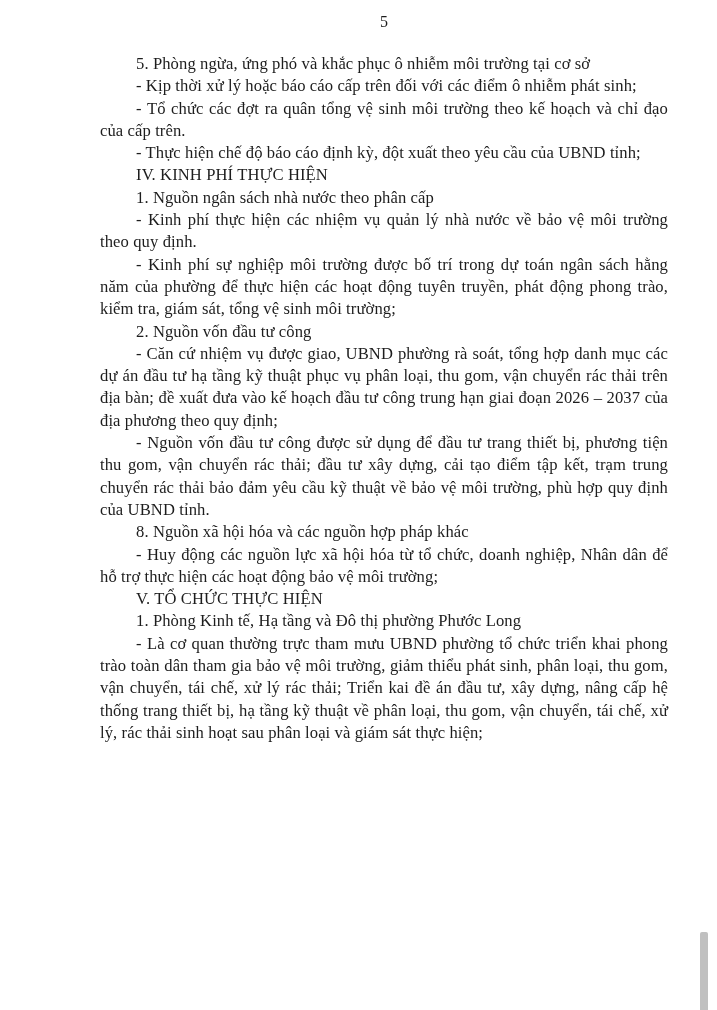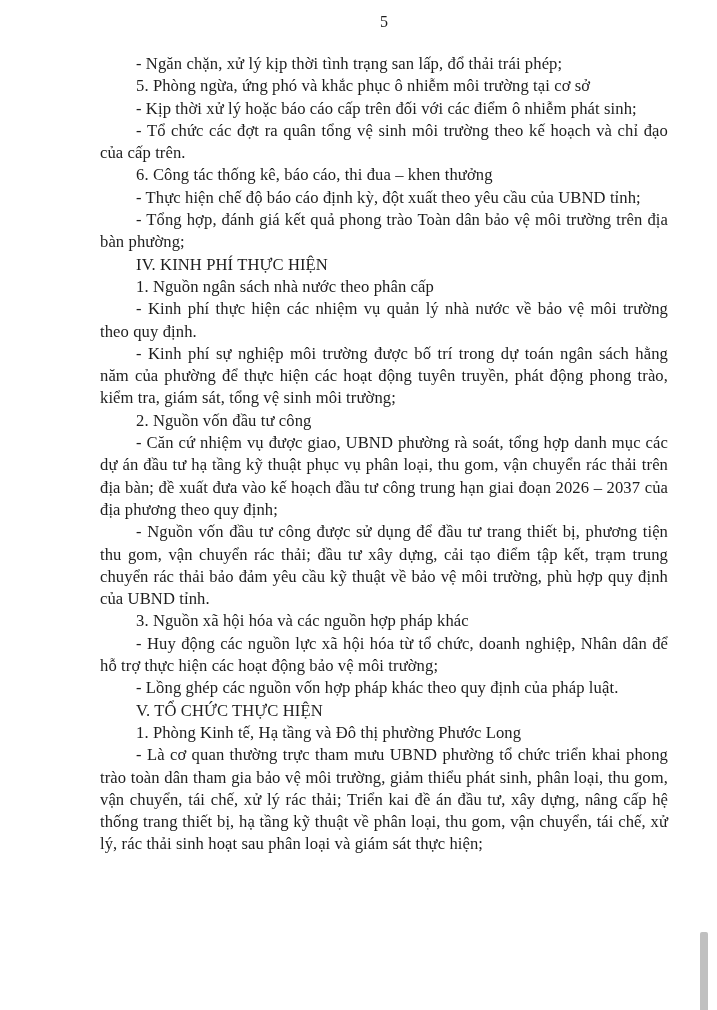--- a/index.html
+++ b/index.html
@@ -64,37 +64,33 @@
     border-radius: 2px 2px 0 0;
   }
 </style>
 </head>
 <body>
 
 <div class="page">
   <div class="page-number">5</div>
 
   <div class="content" id="content">
-      <p class="body">- Ngăn chặn, xử lý kịp thời tình trạng san lấp, đổ thải trái phép;</p>
       <p class="heading">5. Phòng ngừa, ứng phó và khắc phục ô nhiễm môi trường tại cơ sở</p>
       <p class="body">- Kịp thời xử lý hoặc báo cáo cấp trên đối với các điểm ô nhiễm phát sinh;</p>
       <p class="body">- Tổ chức các đợt ra quân tổng vệ sinh môi trường theo kế hoạch và chỉ đạo của cấp trên.</p>
-      <p class="heading">6. Công tác thống kê, báo cáo, thi đua – khen thưởng</p>
       <p class="body">- Thực hiện chế độ báo cáo định kỳ, đột xuất theo yêu cầu của UBND tỉnh;</p>
-      <p class="body">- Tổng hợp, đánh giá kết quả phong trào Toàn dân bảo vệ môi trường trên địa bàn phường;</p>
       <p class="heading">IV. KINH PHÍ THỰC HIỆN</p>
       <p class="heading">1. Nguồn ngân sách nhà nước theo phân cấp</p>
       <p class="body">- Kinh phí thực hiện các nhiệm vụ quản lý nhà nước về bảo vệ môi trường theo quy định.</p>
       <p class="body">- Kinh phí sự nghiệp môi trường được bố trí trong dự toán ngân sách hằng năm của phường để thực hiện các hoạt động tuyên truyền, phát động phong trào, kiểm tra, giám sát, tổng vệ sinh môi trường;</p>
       <p class="heading">2. Nguồn vốn đầu tư công</p>
       <p class="body">- Căn cứ nhiệm vụ được giao, UBND phường rà soát, tổng hợp danh mục các dự án đầu tư hạ tầng kỹ thuật phục vụ phân loại, thu gom, vận chuyển rác thải trên địa bàn; đề xuất đưa vào kế hoạch đầu tư công trung hạn giai đoạn 2026 – 2037 của địa phương theo quy định;</p>
       <p class="body">- Nguồn vốn đầu tư công được sử dụng để đầu tư trang thiết bị, phương tiện thu gom, vận chuyển rác thải; đầu tư xây dựng, cải tạo điểm tập kết, trạm trung chuyển rác thải bảo đảm yêu cầu kỹ thuật về bảo vệ môi trường, phù hợp quy định của UBND tỉnh.</p>
-      <p class="heading">3. Nguồn xã hội hóa và các nguồn hợp pháp khác</p>
+      <p class="heading">8. Nguồn xã hội hóa và các nguồn hợp pháp khác</p>
       <p class="body">- Huy động các nguồn lực xã hội hóa từ tổ chức, doanh nghiệp, Nhân dân để hỗ trợ thực hiện các hoạt động bảo vệ môi trường;</p>
-      <p class="body">- Lồng ghép các nguồn vốn hợp pháp khác theo quy định của pháp luật.</p>
       <p class="heading">V. TỔ CHỨC THỰC HIỆN</p>
       <p class="heading">1. Phòng Kinh tế, Hạ tầng và Đô thị phường Phước Long</p>
       <p class="body">- Là cơ quan thường trực tham mưu UBND phường tổ chức triển khai phong trào toàn dân tham gia bảo vệ môi trường, giảm thiểu phát sinh, phân loại, thu gom, vận chuyển, tái chế, xử lý rác thải; Triển kai đề án đầu tư, xây dựng, nâng cấp hệ thống trang thiết bị, hạ tầng kỹ thuật về phân loại, thu gom, vận chuyển, tái chế, xử lý, rác thải sinh hoạt sau phân loại và giám sát thực hiện;</p>
     </div>
 </div>
 
 <div class="scrollbar-track">
   <div class="scrollbar-thumb" style="background: rgb(192, 192, 192);"></div>
 </div>
 

